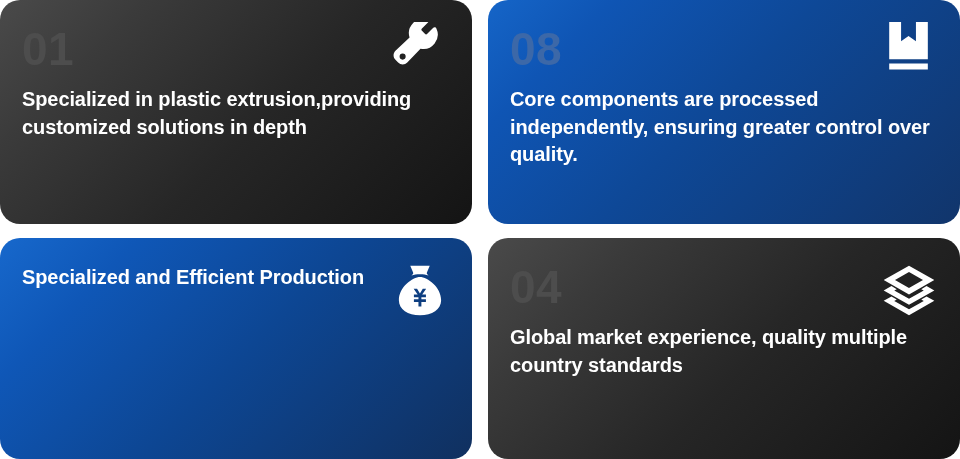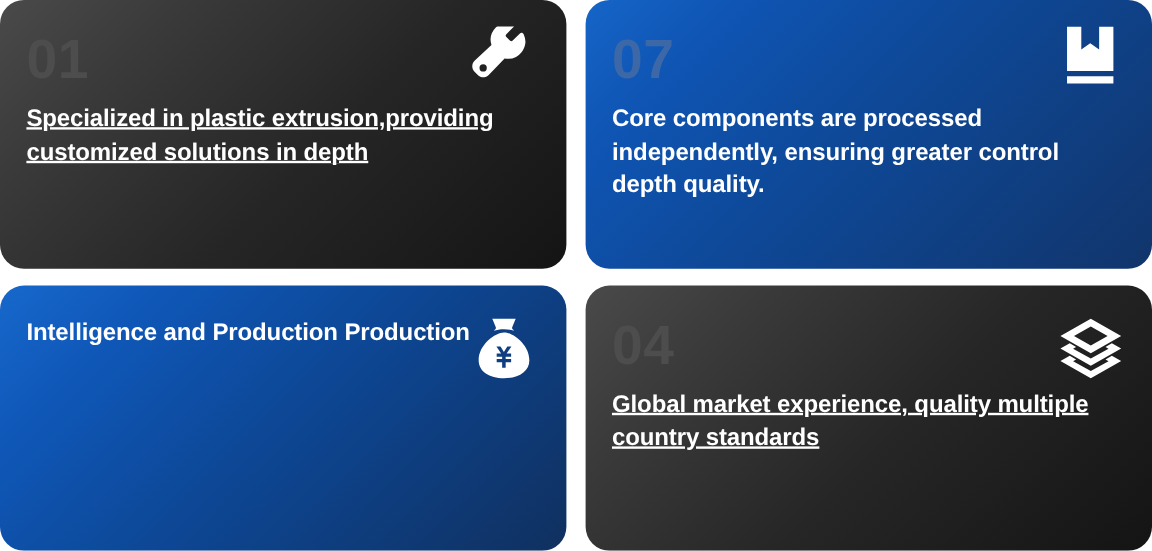--- a/index.html
+++ b/index.html
@@ -37,21 +37,21 @@
     flex-direction: column;
   }
 
   
   .card.dark {
     background: linear-gradient(135deg, #4a4a4a 0%, #3a3a3a 22%, #262626 55%, #141414 100%);
   }
   .card.dark .card-number {
     color: #4d4d4d;
   }
-  .card.dark .card-title { color: #ffffff; text-decoration: underline; }
+  .card.dark .card-title { color: #ffffff; }
   .card.dark .icon svg { fill: #ffffff; }
 
   
   .card.blue {
     background: linear-gradient(135deg, #1565c8 0%, #0f55b4 18%, #0e4897 48%, #11356b 100%);
   }
   .card.blue .card-number {
     color: #3c68a8;
   }
   .card.blue .card-title { color: #ffffff; }
@@ -109,32 +109,32 @@
     <div class="card-number">01</div>
     <div class="card-title">Specialized in plastic extrusion,providing customized solutions in depth</div>
     <div class="icon">
       <svg viewBox="0 0 64 64" aria-hidden="true">
         <path d="M52.6 7.8c-.5-1.6-2.5-2.1-3.7-.9l-7.1 7.1a2 2 0 0 1-2.8 0l-3.5-3.5a2 2 0 0 1 0-2.8l7.1-7.1c1.2-1.2.7-3.2-.9-3.7a17 17 0 0 0-20.9 21.4L4.1 34c-3 3-3 7.8 0 10.8l3.2 3.2c3 3 7.8 3 10.8 0l15.7-16.4a17 17 0 0 0 18.8-23.8zM12.6 44.6a3.6 3.6 0 1 1 0-7.2 3.6 3.6 0 0 1 0 7.2z"></path>
       </svg>
     </div>
   </div>
 
   <div class="card blue b2">
-    <div class="card-number">07</div>
-    <div class="card-title">Core components are processed independently, ensuring greater control depth quality.</div>
+    <div class="card-number">08</div>
+    <div class="card-title">Core components are processed independently, ensuring greater control over quality.</div>
     <div class="icon">
       <svg viewBox="0 0 64 70" aria-hidden="true">
         <path d="M4 0h16v26l10-7 10 7V0h16v50H4V0z"></path>
         <path d="M4 56h52v8H4v-8z"></path>
       </svg>
     </div>
   </div>
 
   <div class="card blue b3">
-    <div class="card-title">Intelligence and Production Production</div>
+    <div class="card-title">Specialized and Efficient Production</div>
     <div class="icon">
       <svg viewBox="0 0 64 64" aria-hidden="true">
         <path d="M20 2h24l-3.5 8.5a2 2 0 0 0 .4 2.2l1.6 1.6c-3-1-6.3-1.6-10.5-1.6s-7.5.6-10.5 1.6l1.6-1.6a2 2 0 0 0 .4-2.2L20 2z"></path>
         <path d="M32 16c-9 0-26 12.5-26 28.5C6 56 17 63 32 63s26-7 26-18.5C58 28.5 41 16 32 16zm7.6 14.4-4.9 7.2h4.6v3.3h-5.6v2.5h5.6v3.3h-5.6v5.6h-3.6v-5.6h-5.6v-3.3h5.6v-2.5h-5.6v-3.3h4.6l-4.9-7.2h4.2l3.5 5.8 3.5-5.8h4.2z"></path>
       </svg>
     </div>
   </div>
 
   <div class="card dark d4">
     <div class="card-number">04</div>

